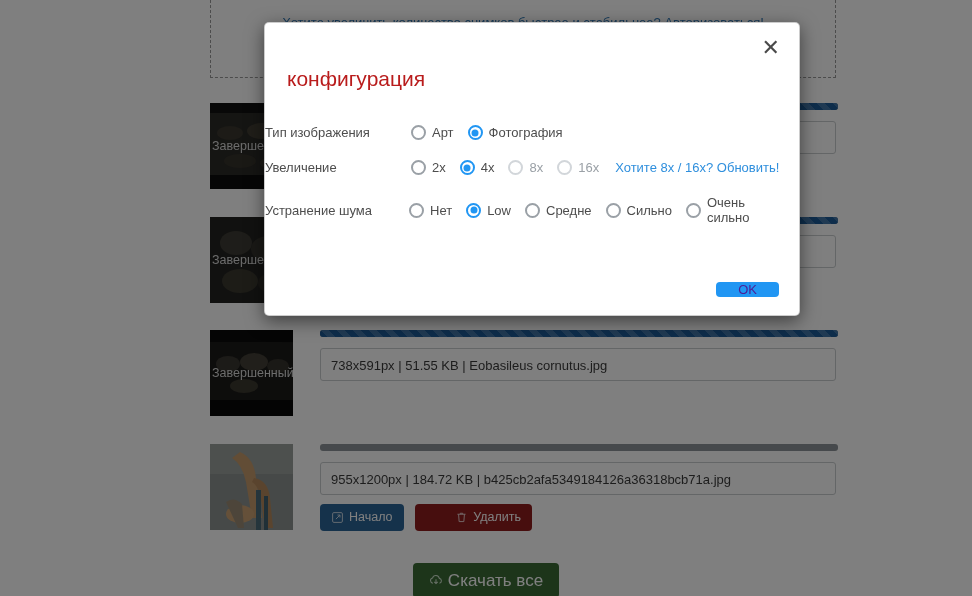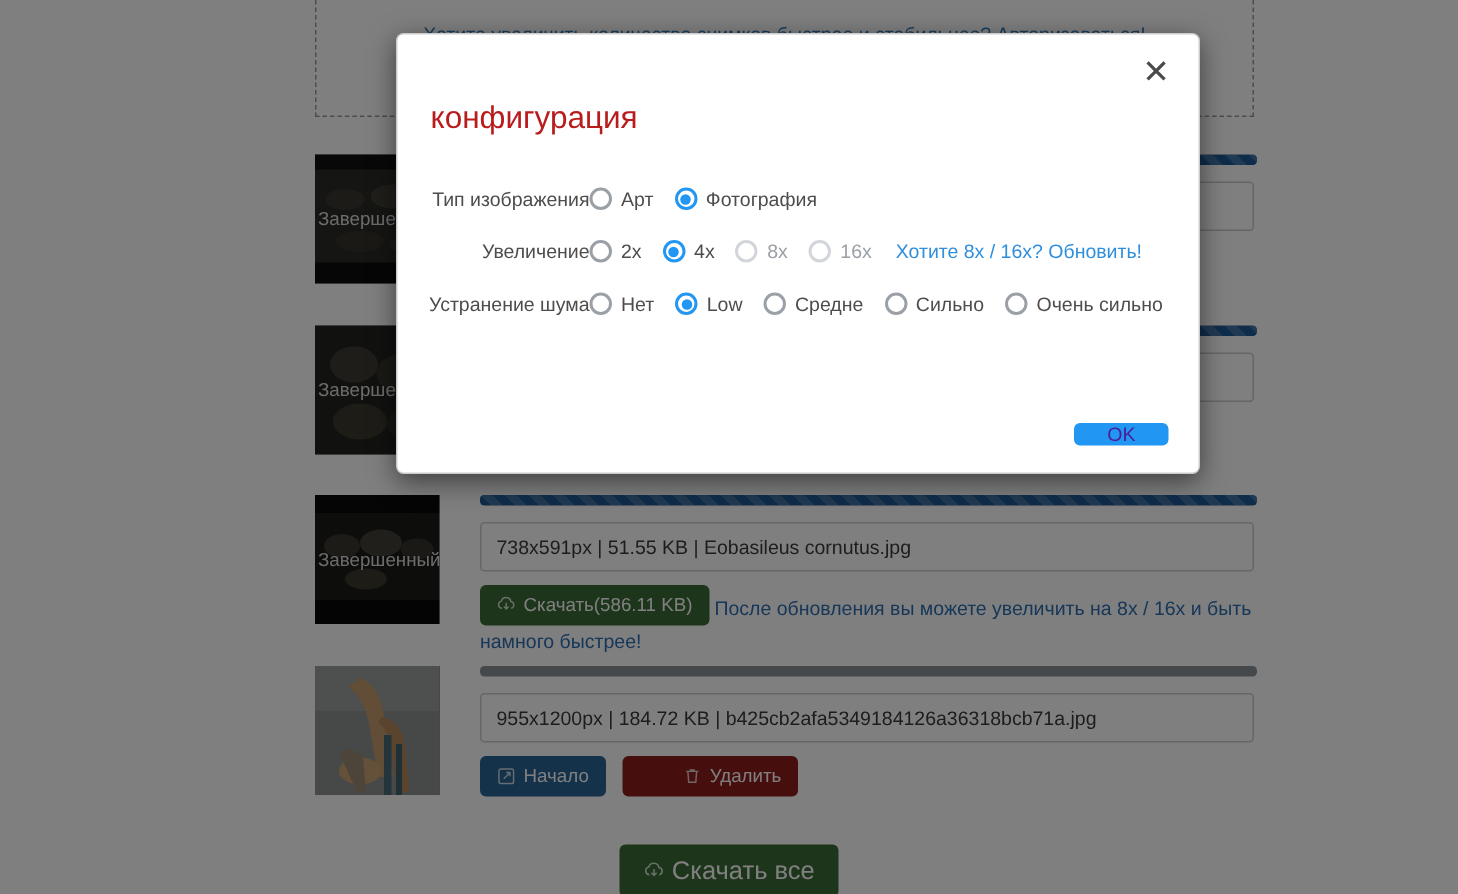--- a/index.html
+++ b/index.html
@@ -97,26 +97,26 @@
   .modal-title{
     position:absolute;left:22px;top:44px;
     font-size:21px;color:#b91c1c;font-weight:400;
   }
 
   .form{position:absolute;left:0;top:102px;width:100%;}
   .form-row{
     display:flex;align-items:center;margin-bottom:20px;
   }
   .form-label{
-    width:128px;text-align:right;color:#4d4d4d;font-size:13px;
-    box-sizing:content-box;
+    width:128px;text-align:left;color:#4d4d4d;font-size:13px;
+    padding-right:18px;box-sizing:content-box;
   }
   .opts{display:flex;align-items:center;}
   .radio-opt{
-    display:flex;cursor:pointer;margin-right:14px;
+    display:flex;align-items:center;cursor:pointer;margin-right:14px;
     user-select:none;
   }
   .radio{
     width:15px;height:15px;border-radius:50%;
     border:2px solid #9aa0a6;box-sizing:border-box;
     margin-right:6px;position:relative;flex:0 0 auto;background:#fff;
   }
   .radio.checked{border-color:#2196f3;}
   .radio.checked::after{
     content:"";position:absolute;left:50%;top:50%;
@@ -205,30 +205,20 @@
         <ellipse cx="34" cy="56" rx="14" ry="7" fill="#3b382f"></ellipse>
       </svg>
       <span class="thumb-cap">Завершенный</span>
     </div>
     <div class="row-body">
       <div class="progress">
         <div class="progress-bar" style="width:100%"></div>
       </div>
       <div class="meta-box">
         <span class="meta-text">738x591px | 51.55 KB | Eobasileus cornutus.jpg</span>
-      </div>
-      <div style="margin-top:9px;width:518px;">
-        <button class="btn btn-green">
-          <svg class="ic" width="13" height="13" viewBox="0 0 16 16">
-            <path d="M4.5 10.5A3 3 0 014 4.6 4 4 0 0111.8 5 2.8 2.8 0 0112 10.5" fill="none" stroke="#cfe0cd" stroke-width="1.2"></path>
-            <path d="M8 6v5M6 9l2 2 2-2" fill="none" stroke="#cfe0cd" stroke-width="1.2"></path>
-          </svg>
-          <span>Скачать(586.11 KB)</span>
-        </button>
-        <span class="note-link">После обновления вы можете увеличить на 8x / 16x и быть намного быстрее!</span>
       </div>
     </div>
   </div>
 
   <div class="file-row" style="top:444px;">
     <div class="thumb">
       <svg class="thumb-img" viewBox="0 0 83 86" preserveAspectRatio="none">
         <rect width="83" height="86" fill="#8d9390"></rect>
         <rect y="0" width="83" height="30" fill="#9aa09c"></rect>
         <path d="M30 8 q14 6 16 26 l6 40 h-10 l-6-36 q-4-18-14-24z" fill="#c49a6c"></path>

